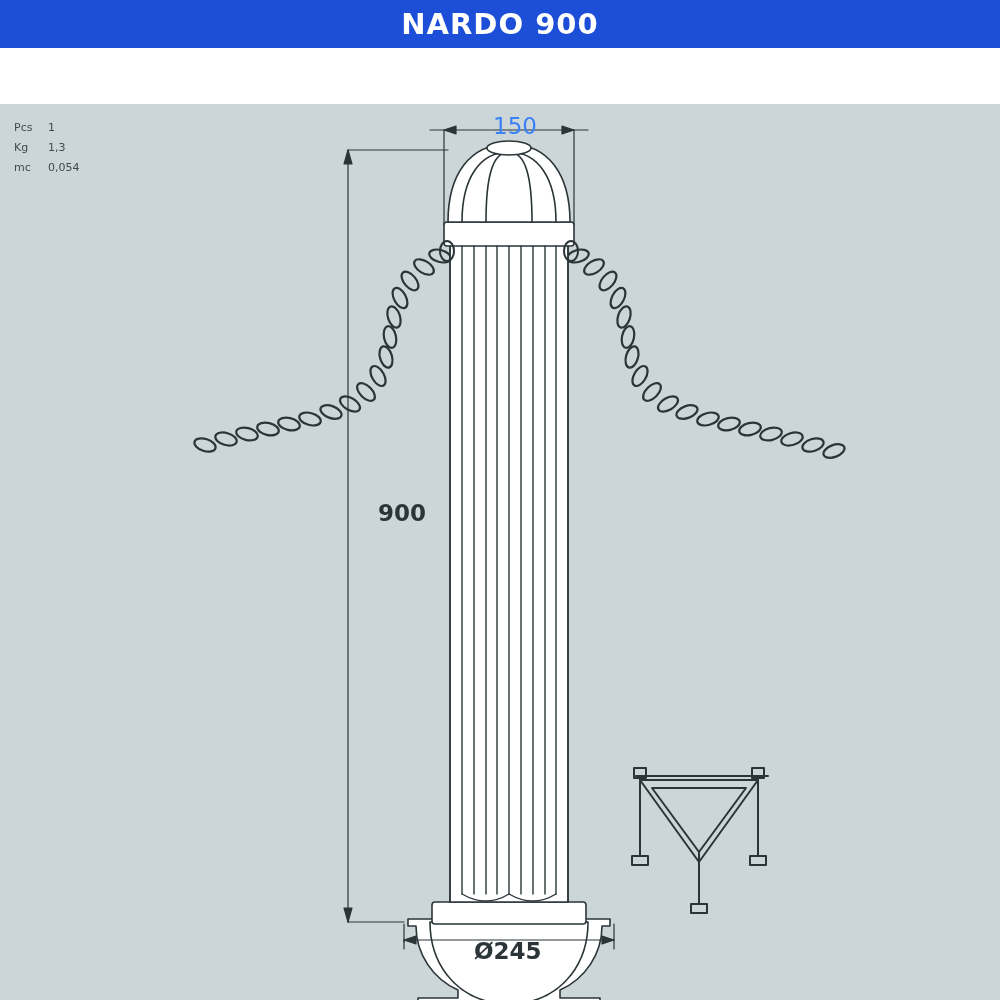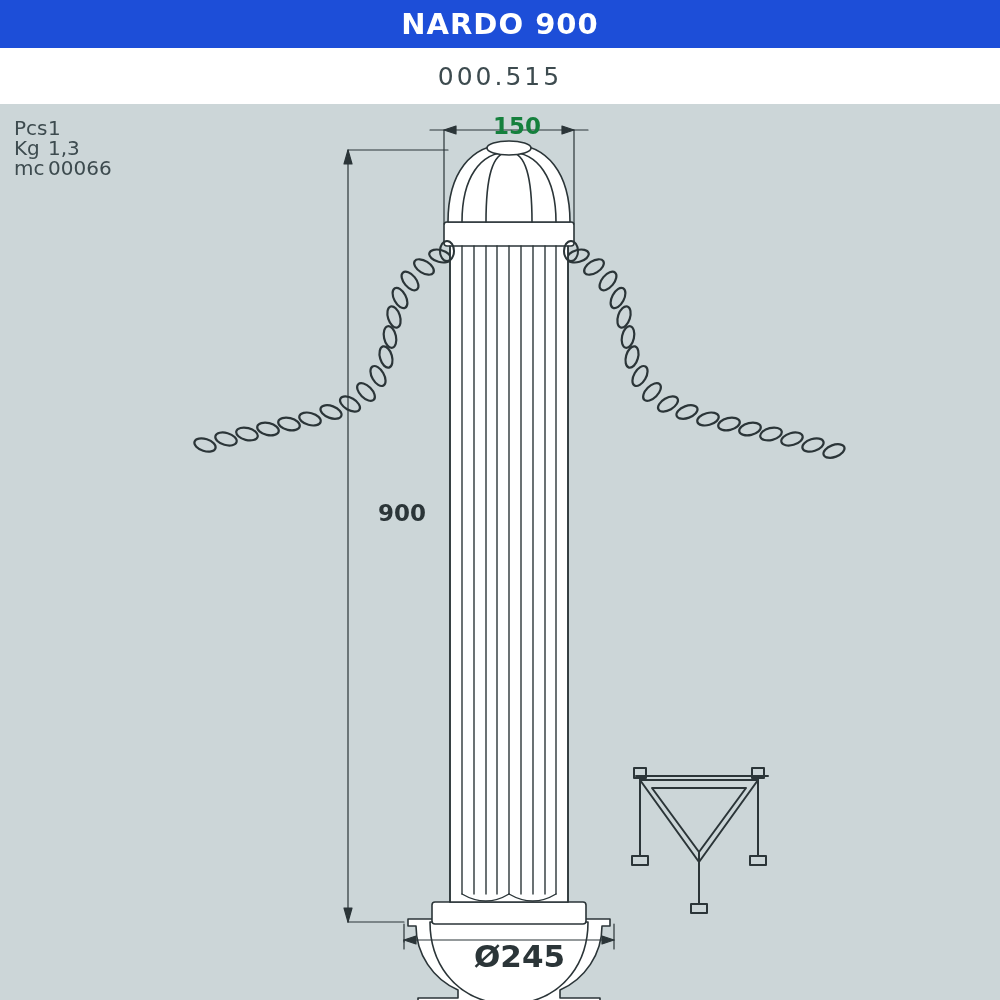--- a/index.html
+++ b/index.html
@@ -32,43 +32,40 @@
   
   .canvas{
     position:absolute;left:0;top:104px;width:1000px;height:896px;
     background:#ccd6d8;
   }
   .canvas svg{display:block;}
 
   
   .specs{
     position:absolute;left:14px;top:118px;
-    color:#3d4b4f;font-size:20px;line-height:20px;
+    color:#3d4b4f;font-size:11px;line-height:20px;
   }
   .specs .row{display:flex;}
   .specs .k{width:34px;}
   .specs .v{}
 
   
   .note{
     position:absolute;left:628px;top:598px;width:330px;
     color:#1b1b1b;font-size:29px;line-height:36px;
     font-family:"DejaVu Sans", sans-serif;
   }
 </style>
 </head>
 <body>
 
 <div class="page">
 
   <div class="title-bar">
     <span class="title">NARDO 900</span>
-  </div>
-  <div class="code-bar">
-    <span class="code">000.515</span>
   </div>
 
   <div class="canvas">
     <svg width="1000" height="896" viewBox="0 0 1000 896" xmlns="http://www.w3.org/2000/svg">
       <g stroke="#2b3538" stroke-width="1.6" fill="none" stroke-linecap="round" stroke-linejoin="round">
 
         <g stroke-width="2">
           <path d="M205,335 C250,300 310,275 370,262 C400,256 425,254 440,254" stroke="none"></path>
         </g>
         <g stroke-width="2.2">
@@ -282,24 +279,24 @@
     <div class="row">
       <span class="k">Pcs</span>
       <span class="v">1</span>
     </div>
     <div class="row">
       <span class="k">Kg</span>
       <span class="v">1,3</span>
     </div>
     <div class="row">
       <span class="k">mc</span>
-      <span class="v">00066</span>
+      <span class="v">0,054</span>
     </div>
   </div>
 
-  <div style="position:absolute;left:493px;top:113px;color:#15803d;font-size:23px;font-weight:bold;">150</div>
+  <div style="position:absolute;left:493px;top:113px;color:#3b82f6;font-size:23px;font-weight:normal;">150</div>
 
   <div style="position:absolute;left:330px;top:500px;color:#2b3538;font-size:23px;font-weight:bold;margin-left:48px;">900</div>
 
-  <div style="position:absolute;left:474px;top:938px;color:#2b3538;font-size:31px;font-weight:bold;">Ø245</div>
+  <div style="position:absolute;left:474px;top:938px;color:#2b3538;font-size:23px;font-weight:bold;">Ø245</div>
 
 
 </div>
 
 </body></html>

